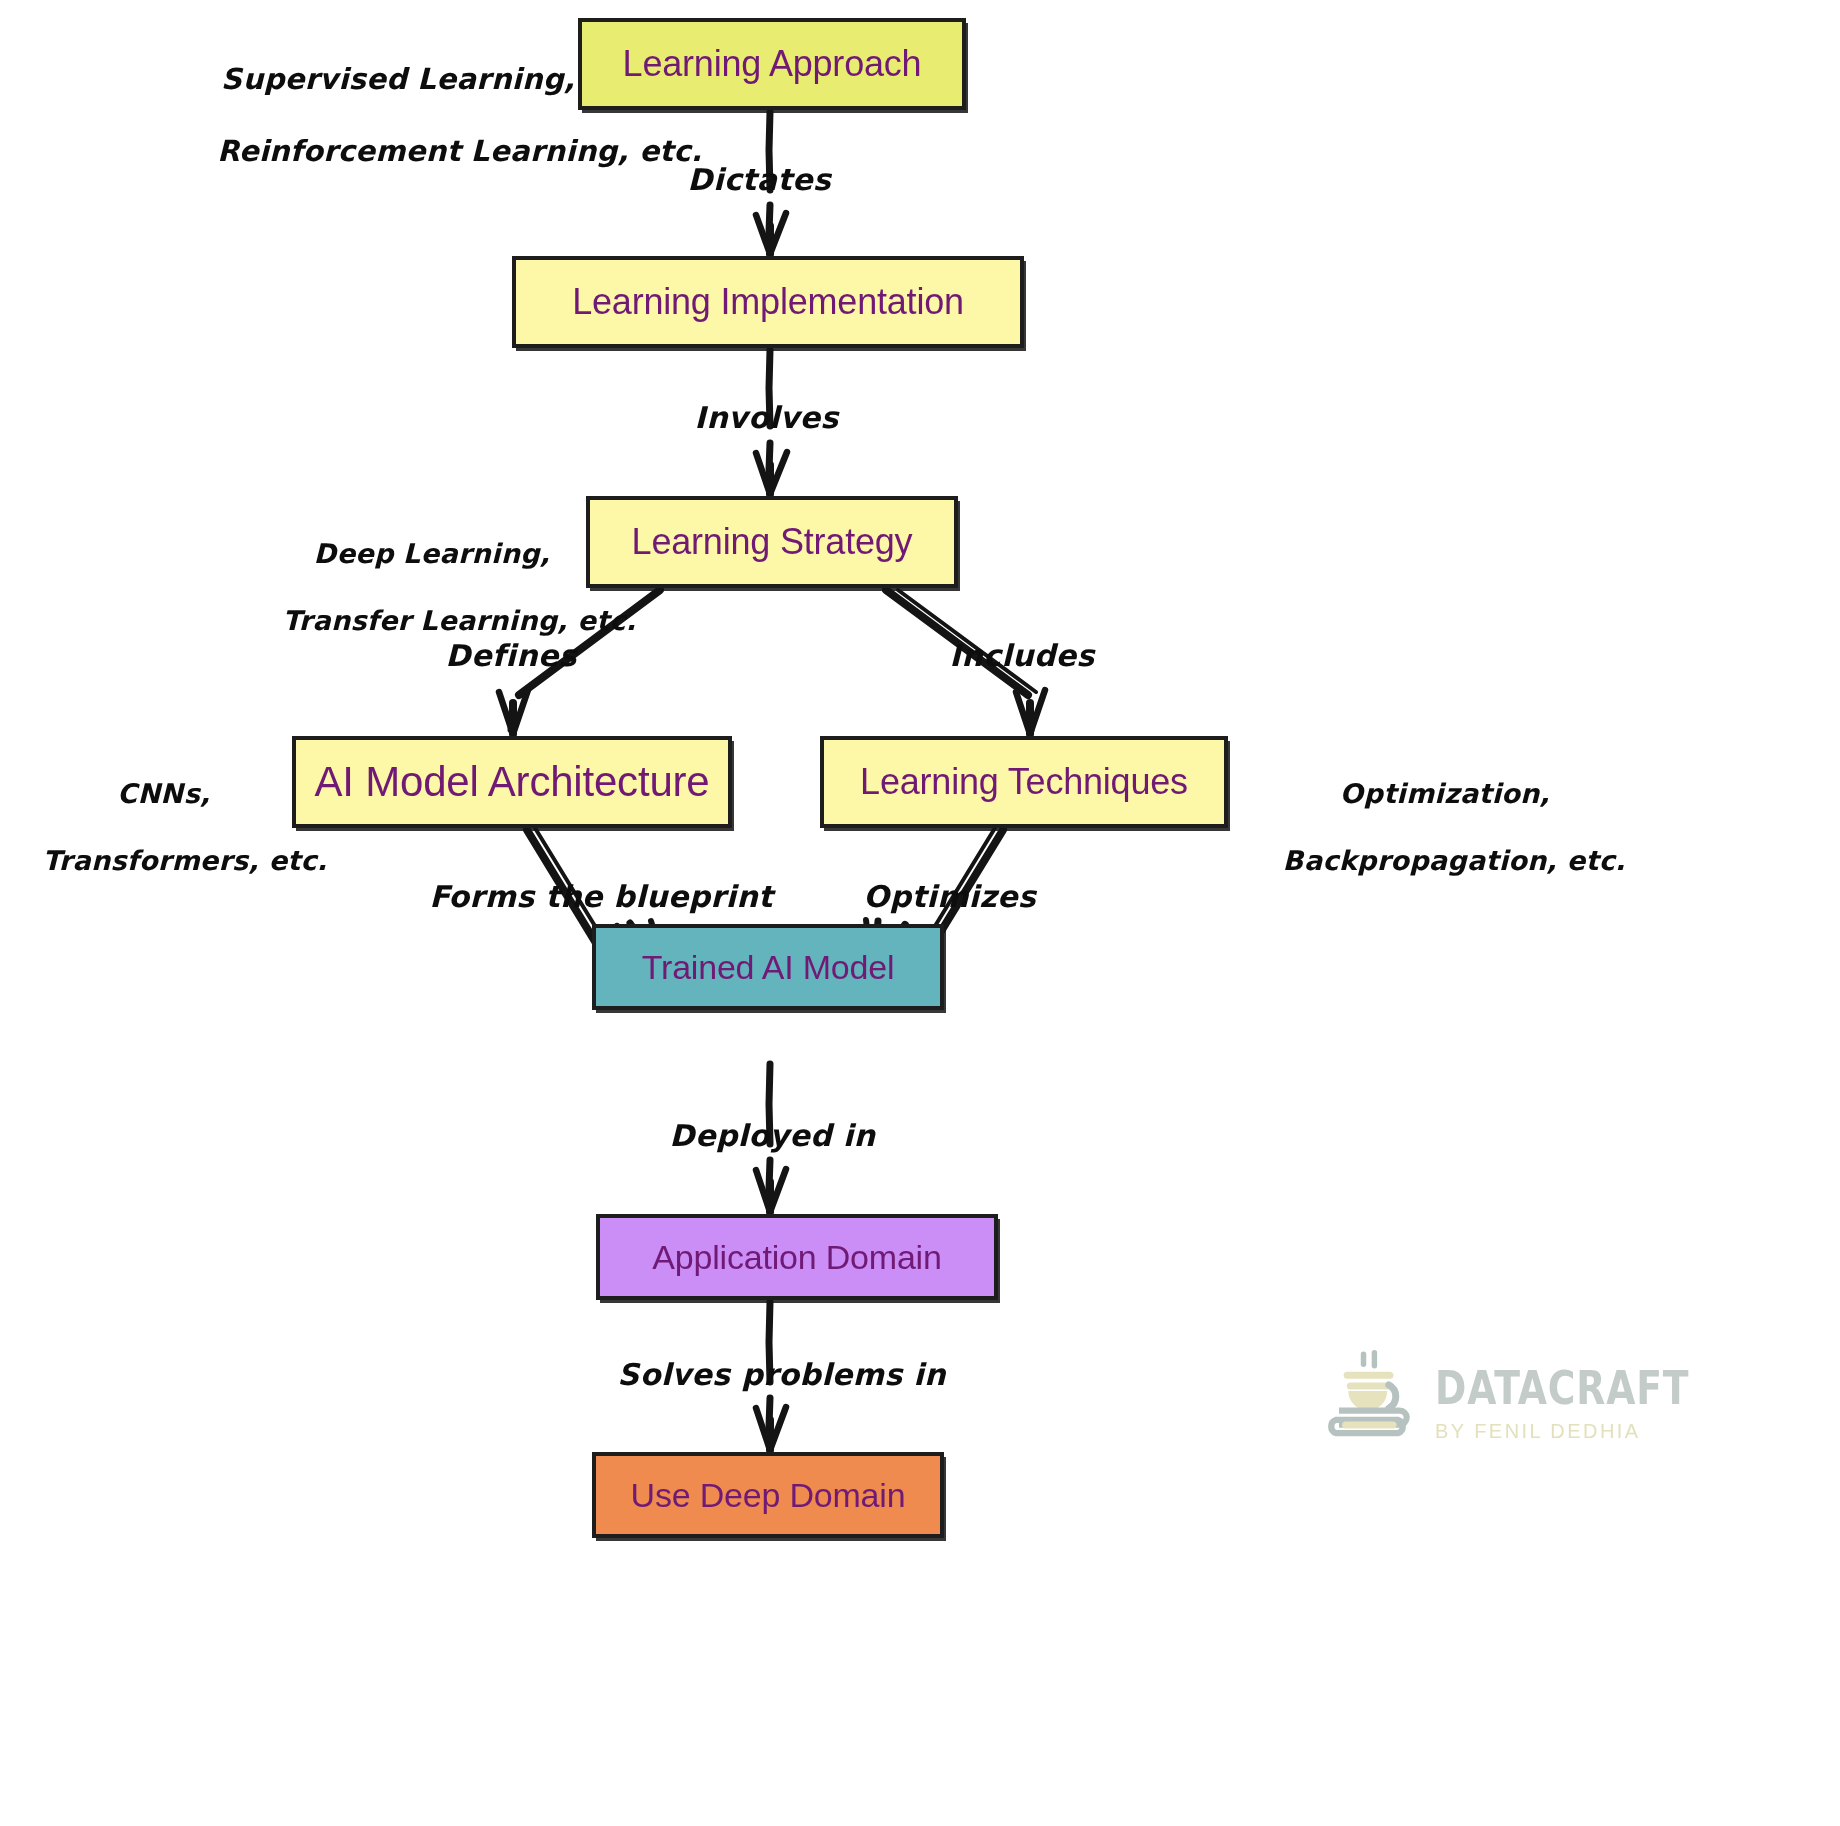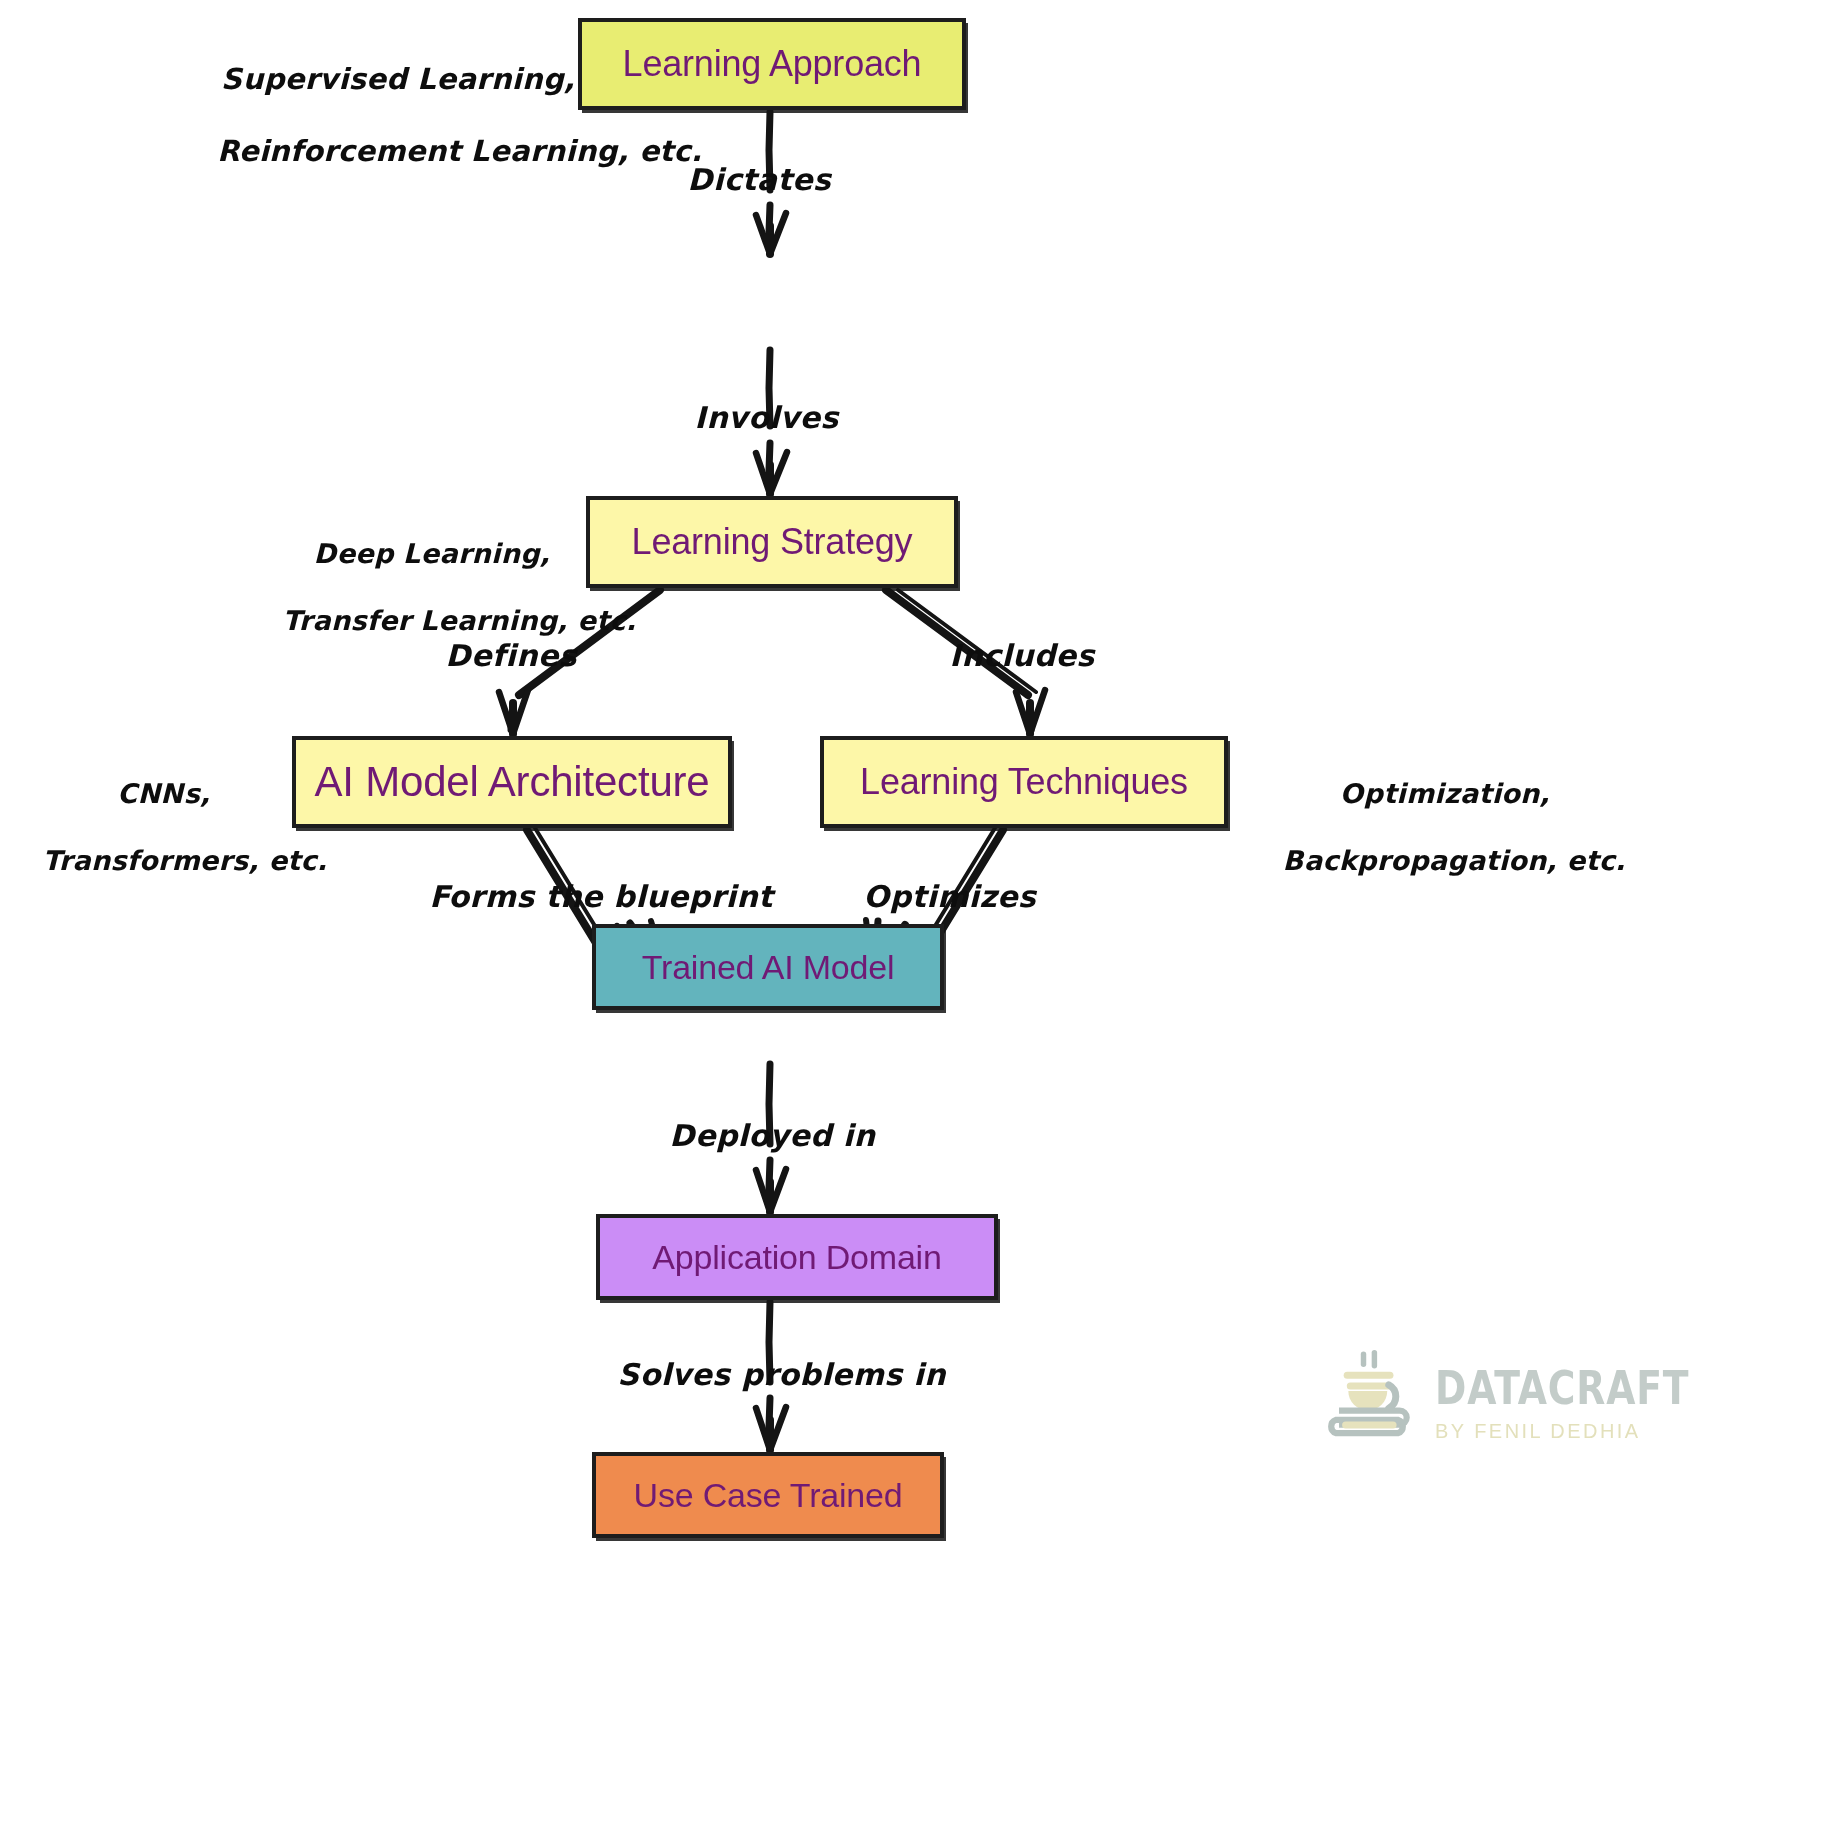--- a/index.html
+++ b/index.html
@@ -203,20 +203,23 @@
     <div class="wm-text">
       <div class="wm-title">DATACRAFT</div>
       <div class="wm-sub">BY FENIL DEDHIA</div>
     </div>
   </div>
 
   <div class="node" id="n-learning-approach" style="left:578px; top:18px; width:388px; height:92px; background:#e8ed72; font-size:36px;">
     <span class="node-label">Learning Approach</span>
   </div>
 
+  <div class="node" id="n-learning-implementation" style="left:512px; top:256px; width:512px; height:92px; background:#fdf7a8; font-size:36px;">
+    <span class="node-label">Learning Implementation</span>
+  </div>
 
   <div class="node" id="n-learning-strategy" style="left:586px; top:496px; width:372px; height:92px; background:#fdf7a8; font-size:36px;">
     <span class="node-label">Learning Strategy</span>
   </div>
 
   <div class="node" id="n-ai-model-architecture" style="left:292px; top:736px; width:440px; height:92px; background:#fdf7a8; font-size:42px;">
     <span class="node-label">AI Model Architecture</span>
   </div>
 
   <div class="node" id="n-learning-techniques" style="left:820px; top:736px; width:408px; height:92px; background:#fdf7a8; font-size:36px;">
@@ -225,21 +228,21 @@
 
   <div class="node" id="n-trained-ai-model" style="left:592px; top:924px; width:352px; height:86px; background:#63b4bd; font-size:34px;">
     <span class="node-label">Trained AI Model</span>
   </div>
 
   <div class="node" id="n-application-domain" style="left:568px; top:1214px; width:402px; height:86px; background:#cb8df6; font-size:34px;margin-left:28px;">
     <span class="node-label">Application Domain</span>
   </div>
 
   <div class="node" id="n-use-case-domain" style="left:592px; top:1452px; width:352px; height:86px; background:#ef8b4e; font-size:34px;">
-    <span class="node-label">Use Case Trained</span>
+    <span class="node-label">Use Deep Domain</span>
   </div>
 
   <div class="edge-label" style="left:690px; top:162px;">Dictates</div>
 
   <div class="edge-label" style="left:697px; top:400px;">Involves</div>
 
   <div class="edge-label" style="left:448px; top:638px;">Defines</div>
 
   <div class="edge-label" style="left:952px; top:638px;">Includes</div>
 

